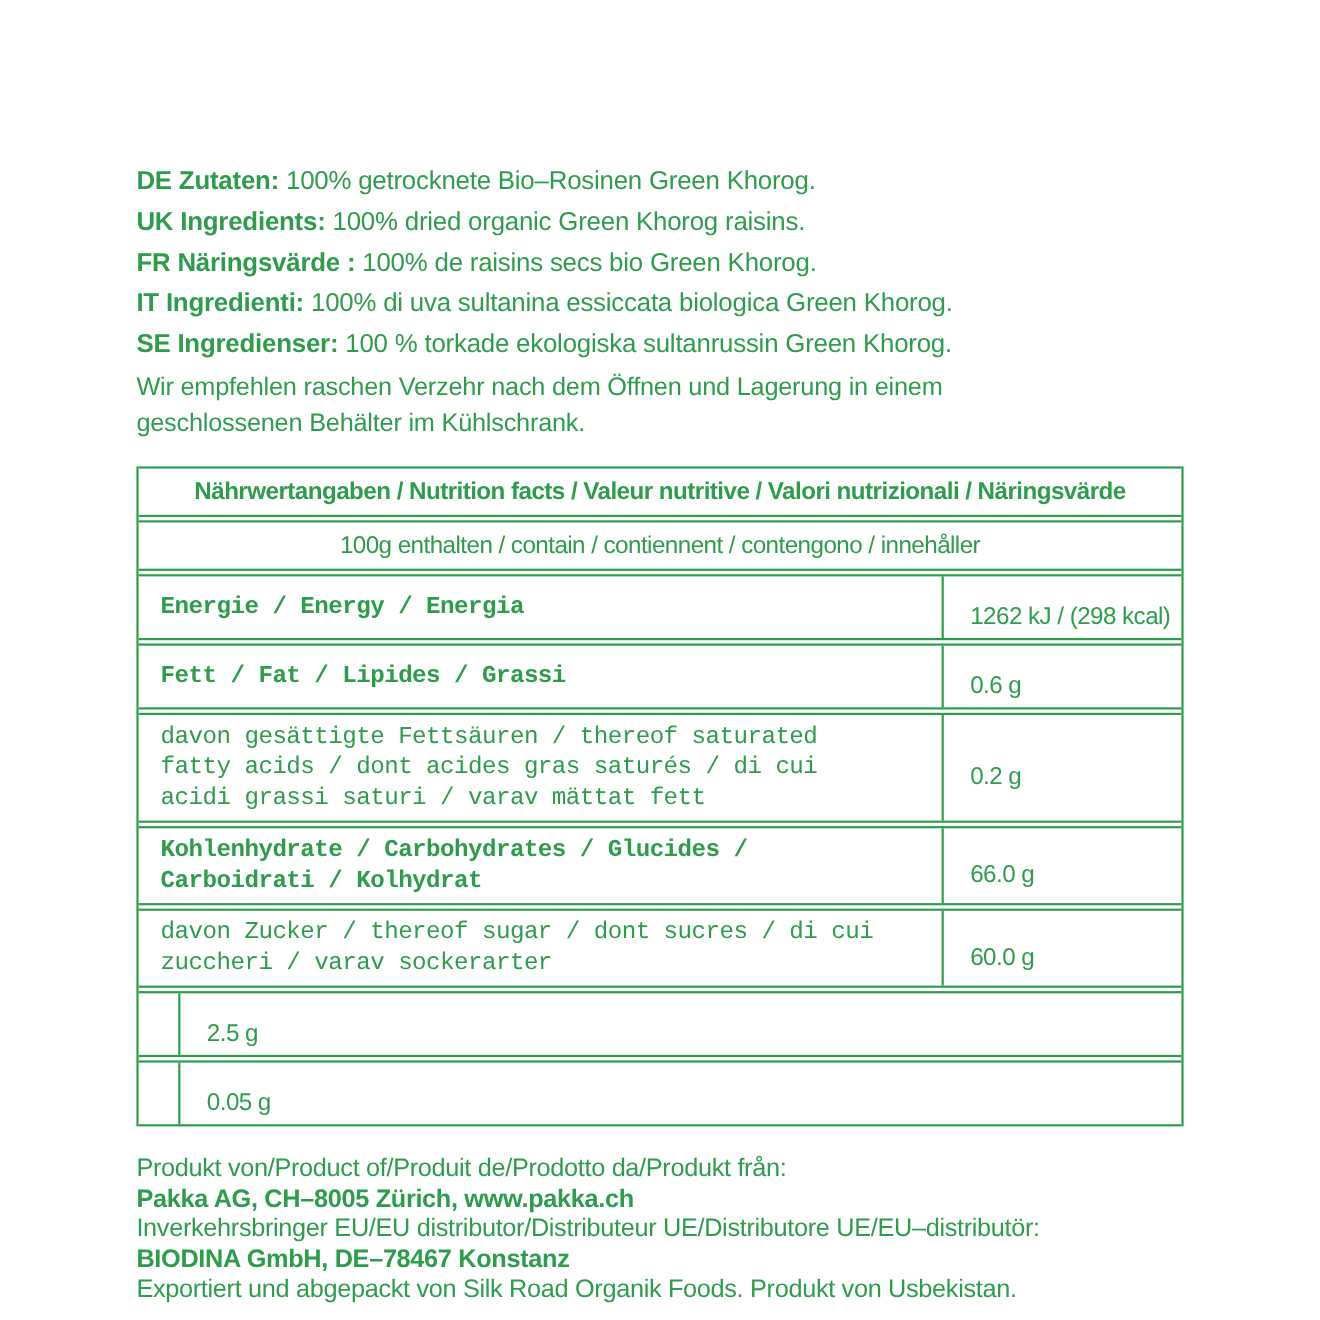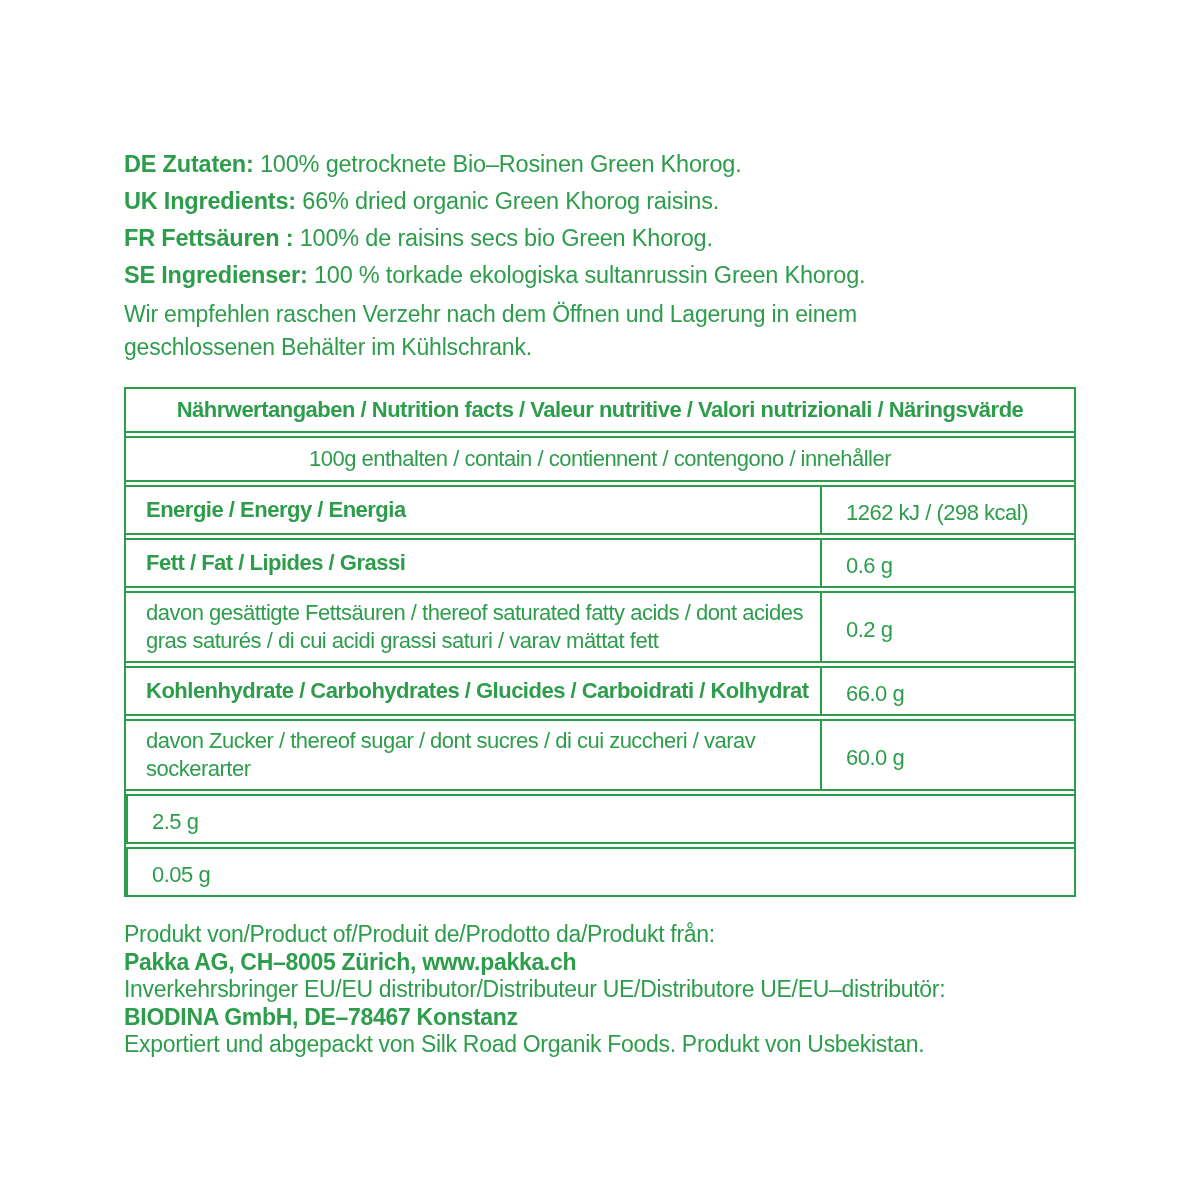--- a/index.html
+++ b/index.html
@@ -69,47 +69,50 @@
   }
   .cell.full{
     flex:1;
     justify-content:center;
     text-align:left;
     padding:7px 10px;
   }
   .cell.label{
     flex:0 0 694px;
     padding:6px 4px 6px 20px;
+    font-family:Liberation Mono, monospace;
   }
   .cell.value{
     flex:1;
     border-left:2.5px solid var(--green);
-    padding:12px 8px 6px 24px;
+    padding:22px 8px 6px 24px;
+    margin-left:36px;
   }
   .bold{font-weight:bold;}
   
   .footer{margin-top:24px;}
   .f{
     margin:0;
     font-size:23px;
     line-height:27.6px;
     letter-spacing:-0.3px;
     white-space:nowrap;
   }
   .f.b{font-weight:bold;}
 </style>
 </head>
 <body>
 
 <div class="page">
 
   <section class="ingredients">
     <p class="ing"><b class="lang">DE Zutaten:</b> <span>100% getrocknete Bio–Rosinen Green Khorog.</span></p>
-    <p class="ing"><b class="lang">UK Ingredients:</b> <span>66% dried organic Green Khorog raisins.</span></p>
-    <p class="ing"><b class="lang">FR Fettsäuren :</b> <span>100% de raisins secs bio Green Khorog.</span></p>
+    <p class="ing"><b class="lang">UK Ingredients:</b> <span>100% dried organic Green Khorog raisins.</span></p>
+    <p class="ing"><b class="lang">FR Näringsvärde :</b> <span>100% de raisins secs bio Green Khorog.</span></p>
+    <p class="ing"><b class="lang">IT Ingredienti:</b> <span>100% di uva sultanina essiccata biologica Green Khorog.</span></p>
     <p class="ing"><b class="lang">SE Ingredienser:</b> <span>100 % torkade ekologiska sultanrussin Green Khorog.</span></p>
   </section>
 
   <p class="storage">Wir empfehlen raschen Verzehr nach dem Öffnen und Lagerung in einem geschlossenen Behälter im Kühlschrank.</p>
 
   <div class="ntable">
 
     <div class="trow">
       <div class="cell full bold">Nährwertangaben / Nutrition facts / Valeur nutritive / Valori nutrizionali / Näringsvärde</div>
     </div>

